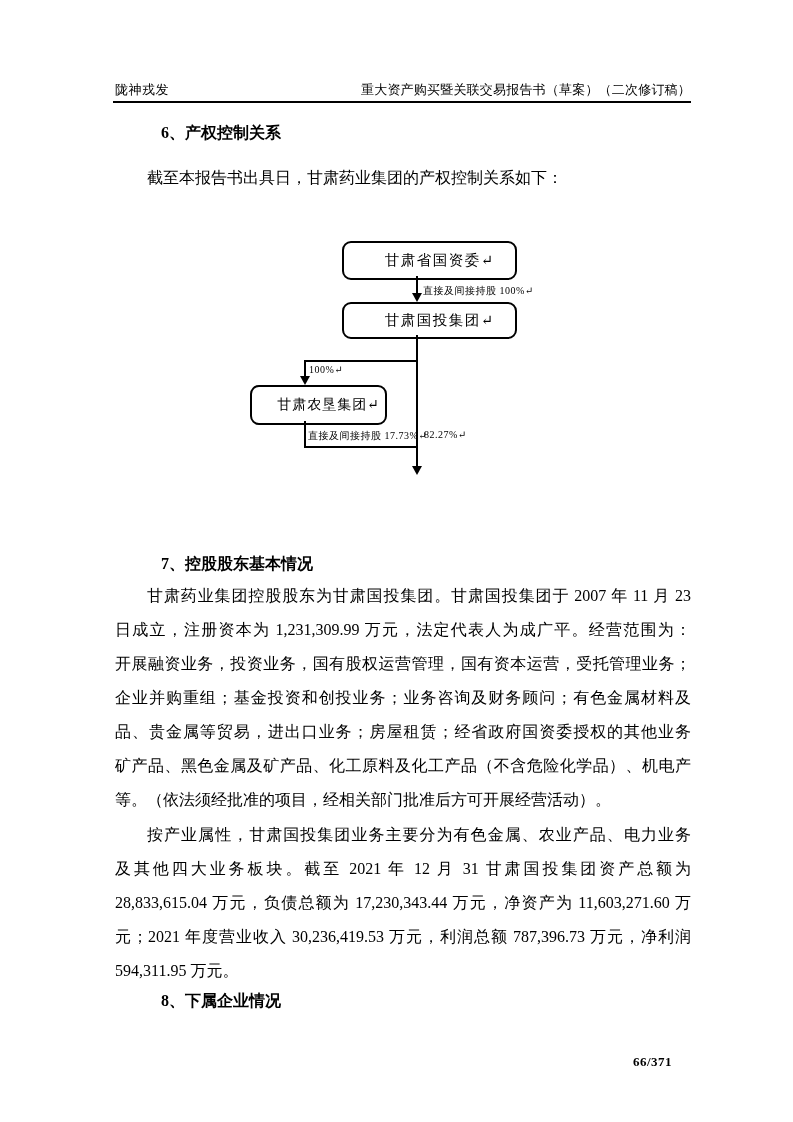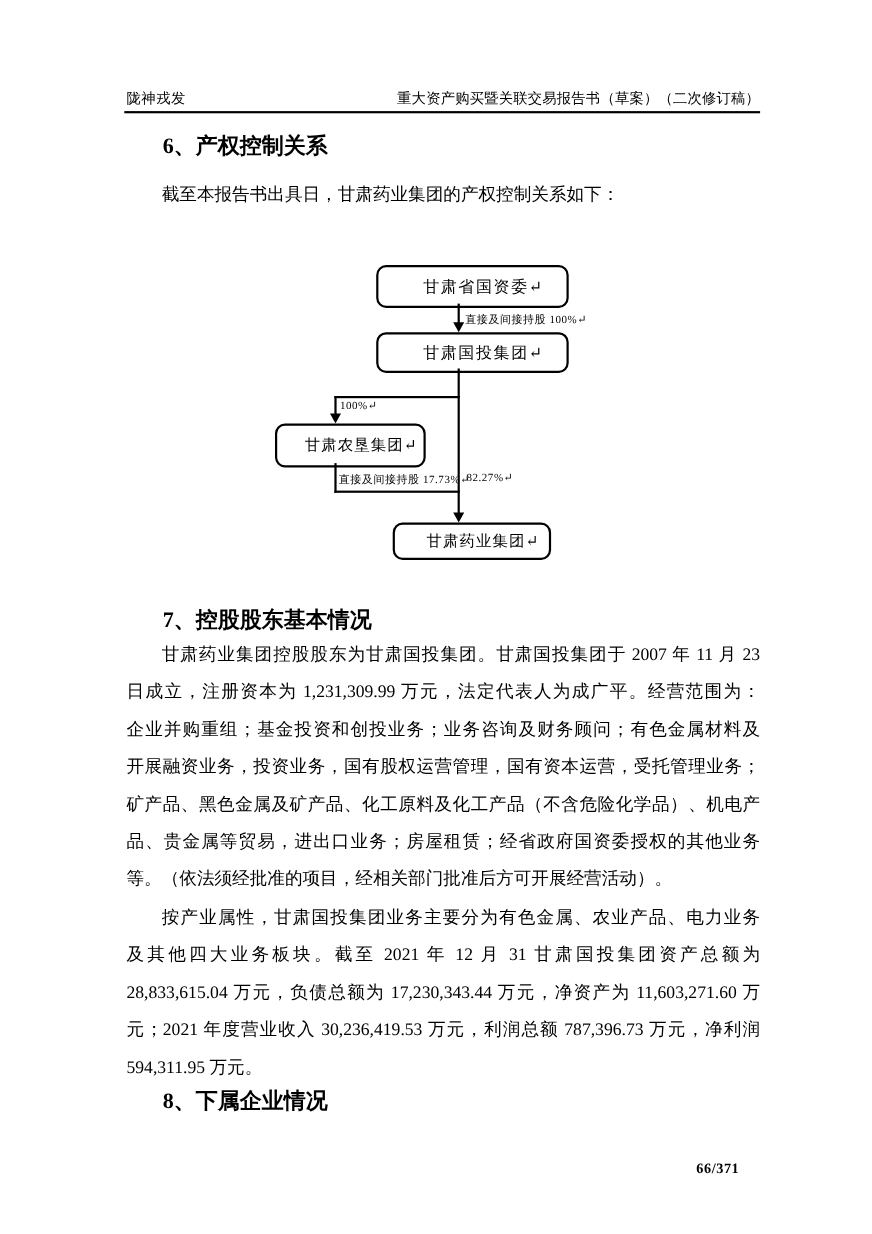--- a/index.html
+++ b/index.html
@@ -5,21 +5,21 @@
   html,body{margin:0;padding:0;background:#ffffff;}
   .page{
     position:relative;width:793px;height:1122px;background:#ffffff;
     font-family:"Liberation Serif","DejaVu Serif",serif;color:#000;overflow:hidden;margin-top:28px;
   }
   
   .hdr-left{position:absolute;left:115px;top:53px;font-size:13px;letter-spacing:.5px;}
   .hdr-right{position:absolute;right:102px;top:53px;font-size:13px;letter-spacing:.2px;}
   .hdr-rule{position:absolute;left:113px;top:73px;width:578px;height:2px;background:#000;}
   
-  .heading{position:absolute;left:108px;width:576px;font-size:20px;font-weight:bold;
+  .heading{position:absolute;left:129px;width:576px;font-size:16px;font-weight:bold;
     line-height:34px;text-indent:2em;}
   .para{position:absolute;left:115px;width:576px;font-size:16px;line-height:34px;}
   .bline{line-height:34px;}
   .jline{text-align:justify;text-align-last:justify;}
   .lline{text-align:left;}
   .indent{text-indent:2em;}
   
   .diagram{position:absolute;left:0;top:205px;width:793px;height:285px;}
   .dbox{position:absolute;border:2px solid #000;border-radius:9px;background:#fff;
     display:flex;align-items:center;justify-content:center;
@@ -63,32 +63,31 @@
     <div class="ahead" style="left:300px;top:143px"></div>
     <div class="elabel" style="left:309px;top:131px">100%↵</div>
 
     <div class="dbox" style="left:250px;top:152px;width:113px;height:36px;font-size:14px;letter-spacing:1px">甘肃农垦集团↵</div>
 
     <div class="vline" style="left:304px;top:188px;height:27px"></div>
     <div class="hline" style="left:304px;top:213px;width:114px"></div>
     <div class="elabel" style="left:308px;top:196px">直接及间接持股 17.73%↵</div>
     <div class="elabel" style="left:424px;top:196px">82.27%↵</div>
 
-    <div class="dbox" style="left:357px;top:242px;width:120px;height:30px;font-size:14px;letter-spacing:1px">甘肃药业集团↵</div>
   </div>
 
   <div class="heading" style="top:519px">7、控股股东基本情况</div>
 
   <div class="para" style="top:551px">
     <div class="bline jline indent">甘肃药业集团控股股东为甘肃国投集团。甘肃国投集团于 2007 年 11 月 23</div>
     <div class="bline jline">日成立，注册资本为 1,231,309.99 万元，法定代表人为成广平。经营范围为：</div>
+    <div class="bline jline">开展融资业务，投资业务，国有股权运营管理，国有资本运营，受托管理业务；</div>
     <div class="bline jline">企业并购重组；基金投资和创投业务；业务咨询及财务顾问；有色金属材料及</div>
-    <div class="bline jline">开展融资业务，投资业务，国有股权运营管理，国有资本运营，受托管理业务；</div>
+    <div class="bline jline">品、贵金属等贸易，进出口业务；房屋租赁；经省政府国资委授权的其他业务</div>
     <div class="bline jline">矿产品、黑色金属及矿产品、化工原料及化工产品（不含危险化学品）、机电产</div>
-    <div class="bline jline">品、贵金属等贸易，进出口业务；房屋租赁；经省政府国资委授权的其他业务</div>
     <div class="bline lline">等。（依法须经批准的项目，经相关部门批准后方可开展经营活动）。</div>
   </div>
 
   <div class="para" style="top:790px">
     <div class="bline jline indent">按产业属性，甘肃国投集团业务主要分为有色金属、农业产品、电力业务</div>
     <div class="bline jline">及其他四大业务板块。截至 2021 年 12 月 31 甘肃国投集团资产总额为</div>
     <div class="bline jline">28,833,615.04 万元，负债总额为 17,230,343.44 万元，净资产为 11,603,271.60 万</div>
     <div class="bline jline">元；2021 年度营业收入 30,236,419.53 万元，利润总额 787,396.73 万元，净利润</div>
     <div class="bline lline">594,311.95 万元。</div>
   </div>

